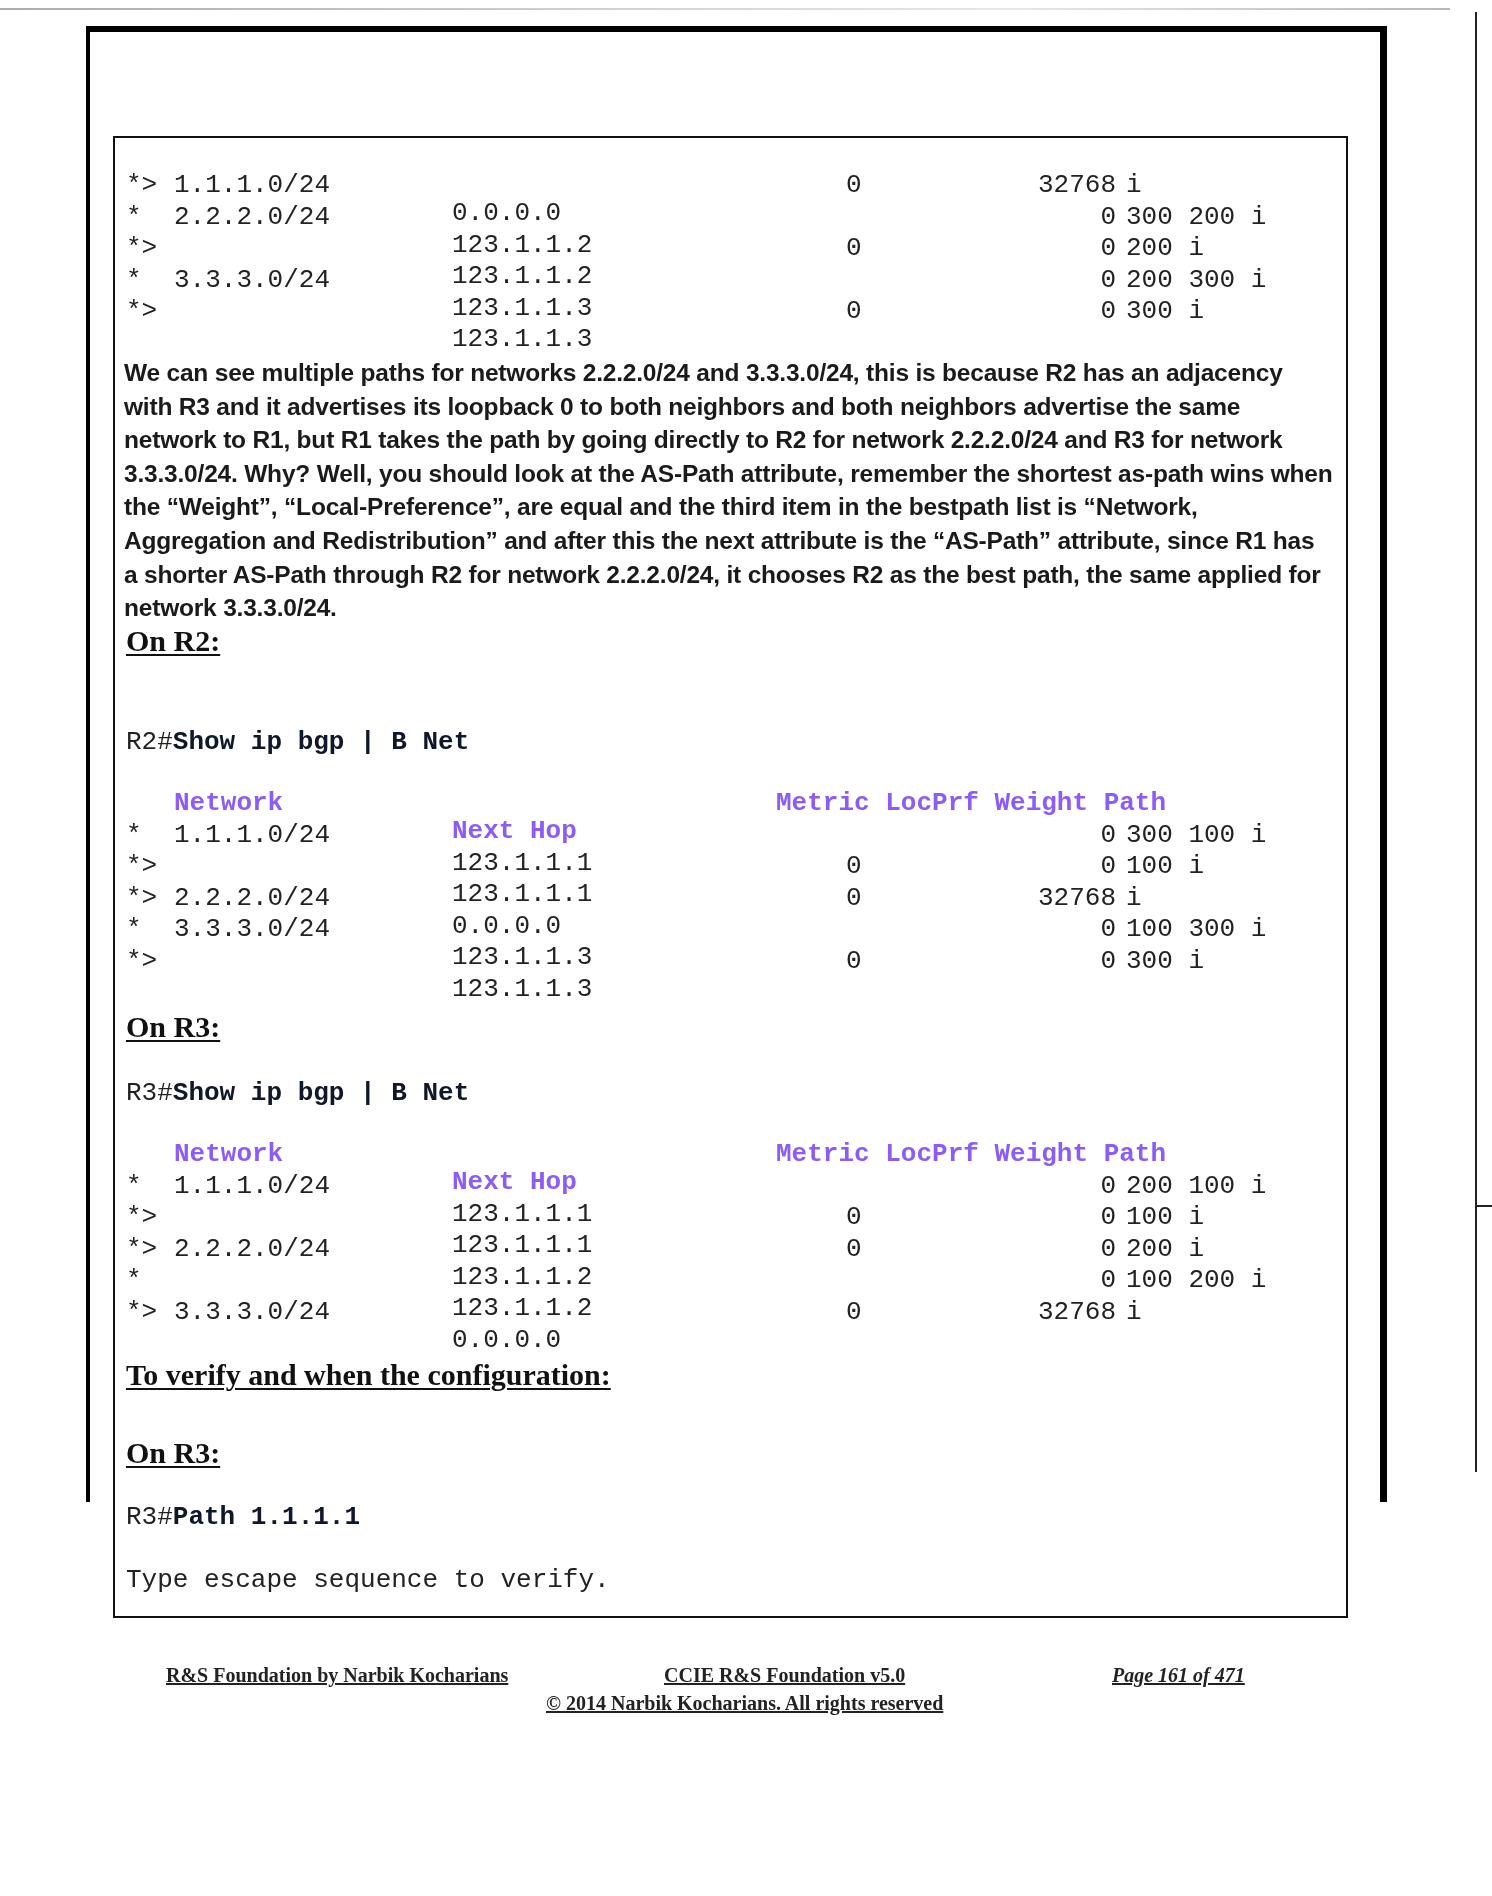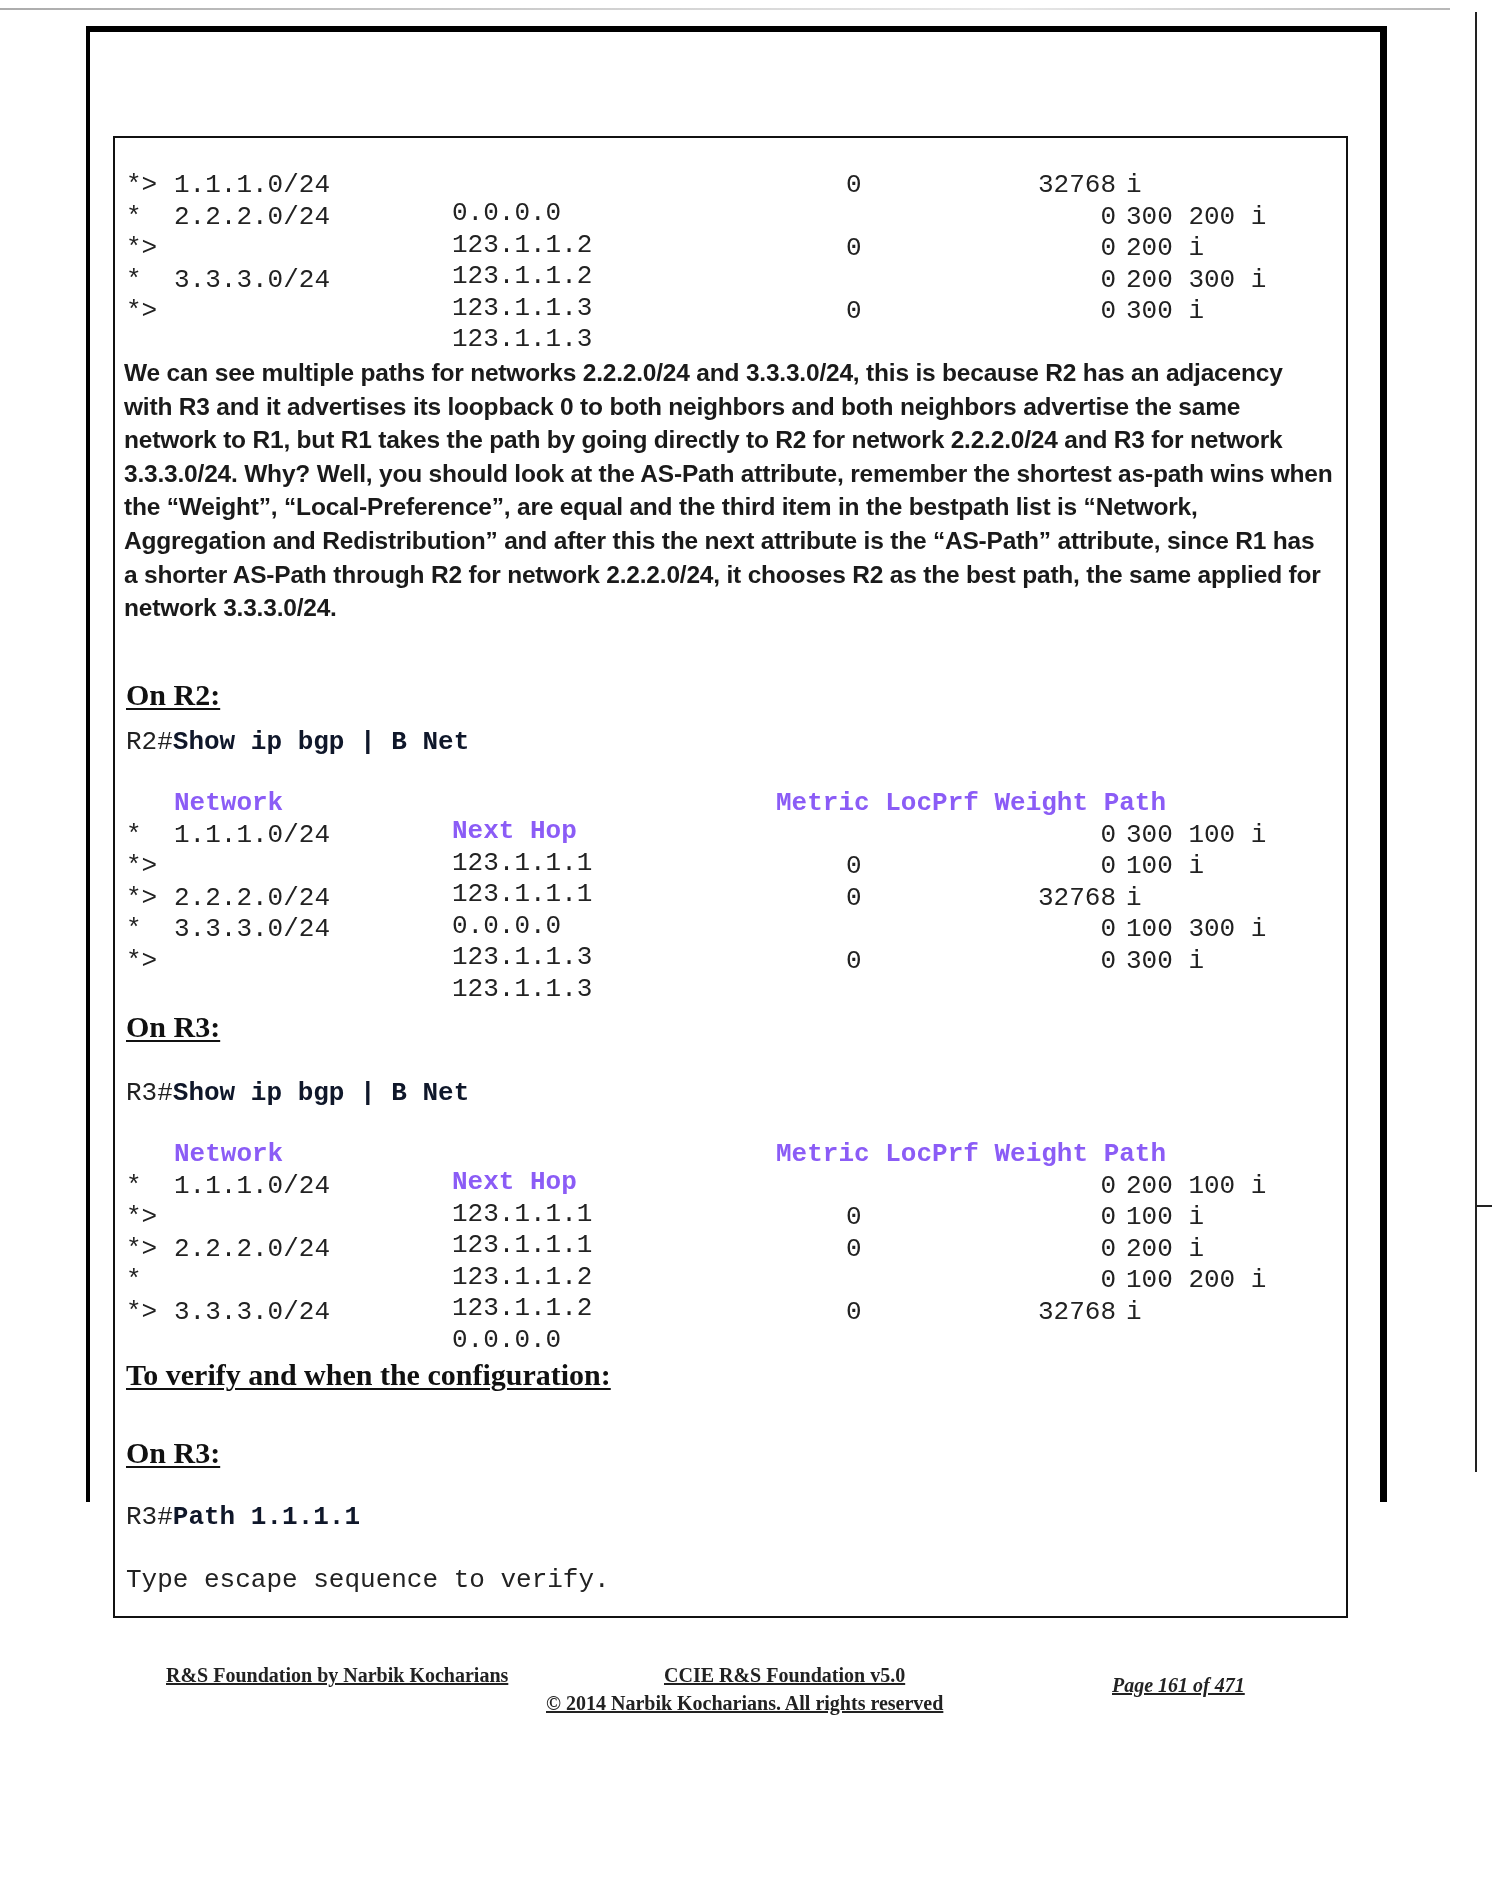--- a/index.html
+++ b/index.html
@@ -28,37 +28,37 @@
   .hdr span { font-weight: bold; color: #8b5cf6; }
 
   .para { position: absolute; left: 124px; top: 356px; width: 1210px;
     font-family: "Liberation Sans", sans-serif; font-weight: bold; font-size: 24.5px; line-height: 33.6px; color: #1a1a1a; letter-spacing: -0.2px; }
 
   .heading { position: absolute; left: 126px; font-family: "Liberation Serif", serif; font-weight: bold; font-size: 30px; text-decoration: underline; text-decoration-thickness: 2px; text-underline-offset: 3px; color: #111; }
 
   .cmd { position: absolute; left: 126px; }
 
   .footer { position: absolute; font-family: "Liberation Serif", serif; font-weight: bold; font-size: 20px; color: #222; text-decoration: underline; }
-  .footer-italic { font-style: italic; margin-top: 10px; }
+  .footer-italic { font-style: italic; }
 </style>
 </head>
 <body>
 
 <div class="scan-top-line"></div>
 <div class="side-line"></div>
 <div class="side-tick"></div>
 
 <div class="outer-frame"></div>
 <div class="content-box"></div>
 
 <div class="bgp-table mono" style="top:170px" id="r1-table"><div class="bgp-row"><span class="c-status">*&gt;</span><span class="c-net">1.1.1.0/24</span><span class="c-nh">0.0.0.0</span><span style="left: 720px;">0</span><span style="right: auto; left: 912px;">32768</span><span class="c-path">i</span></div><div class="bgp-row"><span class="c-status">*</span><span class="c-net">2.2.2.0/24</span><span class="c-nh">123.1.1.2</span><span style="left: 720px;"></span><span style="right: auto; left: 974.4px;">0</span><span class="c-path">300 200 i</span></div><div class="bgp-row"><span class="c-status">*&gt;</span><span class="c-net"></span><span class="c-nh">123.1.1.2</span><span style="left: 720px;">0</span><span style="right: auto; left: 974.4px;">0</span><span class="c-path">200 i</span></div><div class="bgp-row"><span class="c-status">*</span><span class="c-net">3.3.3.0/24</span><span class="c-nh">123.1.1.3</span><span style="left: 720px;"></span><span style="right: auto; left: 974.4px;">0</span><span class="c-path">200 300 i</span></div><div class="bgp-row"><span class="c-status">*&gt;</span><span class="c-net"></span><span class="c-nh">123.1.1.3</span><span style="left: 720px;">0</span><span style="right: auto; left: 974.4px;">0</span><span class="c-path">300 i</span></div></div>
 
 <div class="para">We can see multiple paths for networks 2.2.2.0/24 and 3.3.3.0/24, this is because R2 has an adjacency with R3 and it advertises its loopback 0 to both neighbors and both neighbors advertise the same network to R1, but R1 takes the path by going directly to R2 for network 2.2.2.0/24 and R3 for network 3.3.3.0/24. Why? Well, you should look at the AS-Path attribute, remember the shortest as-path wins when the “Weight”, “Local-Preference”, are equal and the third item in the bestpath list is “Network, Aggregation and Redistribution” and after this the next attribute is the “AS-Path” attribute, since R1 has a shorter AS-Path through R2 for network 2.2.2.0/24, it chooses R2 as the best path, the same applied for network 3.3.3.0/24.</div>
 
-<div class="heading" style="top:678px">On R2:</div>
+<div class="heading" style="top:624px">On R2:</div>
 <div class="cmd mono" style="top:727px"><span>R2#</span><b>Show ip bgp | B Net</b></div>
 <div class="bgp-table mono" style="top:788px" id="r2-table"><div class="bgp-row hdr"><span class="c-net">Network</span><span class="c-nh">Next Hop</span><span style="left: 650px;">Metric LocPrf Weight Path</span></div><div class="bgp-row"><span class="c-status">*</span><span class="c-net">1.1.1.0/24</span><span class="c-nh">123.1.1.1</span><span style="left: 720px;"></span><span style="right: auto; left: 974.4px;">0</span><span class="c-path">300 100 i</span></div><div class="bgp-row"><span class="c-status">*&gt;</span><span class="c-net"></span><span class="c-nh">123.1.1.1</span><span style="left: 720px;">0</span><span style="right: auto; left: 974.4px;">0</span><span class="c-path">100 i</span></div><div class="bgp-row"><span class="c-status">*&gt;</span><span class="c-net">2.2.2.0/24</span><span class="c-nh">0.0.0.0</span><span style="left: 720px;">0</span><span style="right: auto; left: 912px;">32768</span><span class="c-path">i</span></div><div class="bgp-row"><span class="c-status">*</span><span class="c-net">3.3.3.0/24</span><span class="c-nh">123.1.1.3</span><span style="left: 720px;"></span><span style="right: auto; left: 974.4px;">0</span><span class="c-path">100 300 i</span></div><div class="bgp-row"><span class="c-status">*&gt;</span><span class="c-net"></span><span class="c-nh">123.1.1.3</span><span style="left: 720px;">0</span><span style="right: auto; left: 974.4px;">0</span><span class="c-path">300 i</span></div></div>
 
 <div class="heading" style="top:1010px">On R3:</div>
 <div class="cmd mono" style="top:1078px"><span>R3#</span><b>Show ip bgp | B Net</b></div>
 <div class="bgp-table mono" style="top:1139px" id="r3-table"><div class="bgp-row hdr"><span class="c-net">Network</span><span class="c-nh">Next Hop</span><span style="left: 650px;">Metric LocPrf Weight Path</span></div><div class="bgp-row"><span class="c-status">*</span><span class="c-net">1.1.1.0/24</span><span class="c-nh">123.1.1.1</span><span style="left: 720px;"></span><span style="right: auto; left: 974.4px;">0</span><span class="c-path">200 100 i</span></div><div class="bgp-row"><span class="c-status">*&gt;</span><span class="c-net"></span><span class="c-nh">123.1.1.1</span><span style="left: 720px;">0</span><span style="right: auto; left: 974.4px;">0</span><span class="c-path">100 i</span></div><div class="bgp-row"><span class="c-status">*&gt;</span><span class="c-net">2.2.2.0/24</span><span class="c-nh">123.1.1.2</span><span style="left: 720px;">0</span><span style="right: auto; left: 974.4px;">0</span><span class="c-path">200 i</span></div><div class="bgp-row"><span class="c-status">*</span><span class="c-net"></span><span class="c-nh">123.1.1.2</span><span style="left: 720px;"></span><span style="right: auto; left: 974.4px;">0</span><span class="c-path">100 200 i</span></div><div class="bgp-row"><span class="c-status">*&gt;</span><span class="c-net">3.3.3.0/24</span><span class="c-nh">0.0.0.0</span><span style="left: 720px;">0</span><span style="right: auto; left: 912px;">32768</span><span class="c-path">i</span></div></div>
 
 <div class="heading" style="top:1358px">To verify and when the configuration:</div>
 <div class="heading" style="top:1436px">On R3:</div>
 <div class="cmd mono" style="top:1502px"><span>R3#</span><b>Path 1.1.1.1</b></div>

